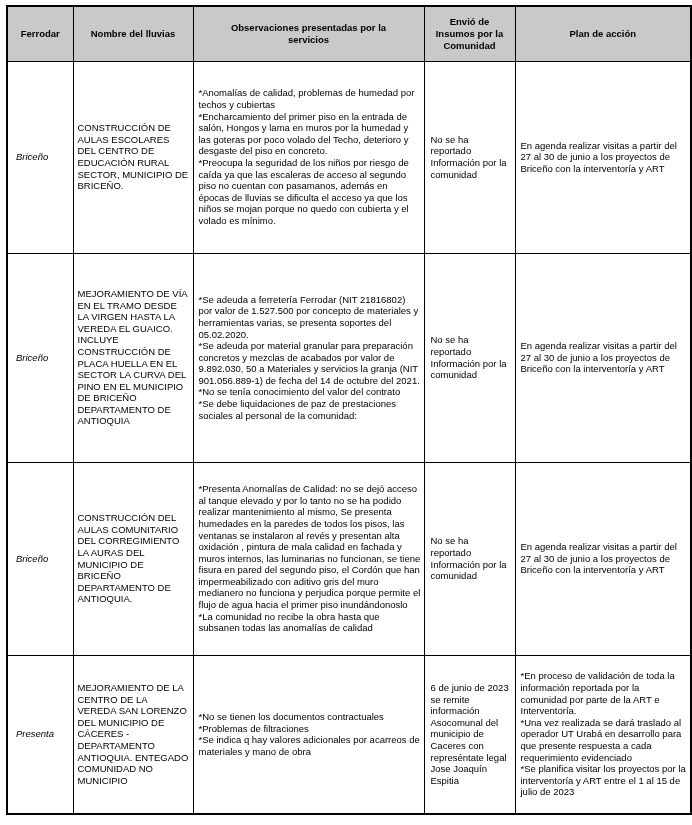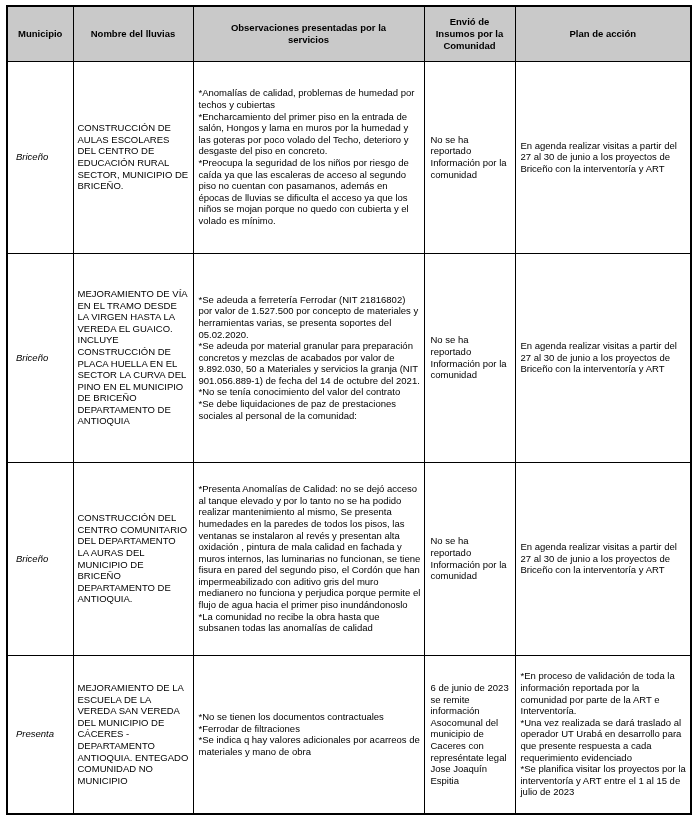--- a/index.html
+++ b/index.html
@@ -60,21 +60,21 @@
   <table class="projects">
     <colgroup>
       <col class="c1">
         <col class="c2">
         <col class="c3">
         <col class="c4">
         <col class="c5">
     </colgroup>
     <thead>
       <tr>
-        <th>Municipio</th>
+        <th>Ferrodar</th>
         <th>Nombre del lluvias</th>
         <th>Observaciones presentadas por la
 servicios</th>
         <th>Envió de
 Insumos por la
 Comunidad</th>
         <th>Plan de acción</th>
       </tr>
     </thead>
     <tbody>
@@ -92,31 +92,31 @@
         <td class="proy">MEJORAMIENTO DE VÍA EN EL TRAMO DESDE LA VIRGEN HASTA LA VEREDA EL GUAICO. INCLUYE CONSTRUCCIÓN DE PLACA HUELLA EN EL SECTOR LA CURVA DEL PINO EN EL MUNICIPIO DE BRICEÑO DEPARTAMENTO DE ANTIOQUIA</td>
         <td class="obs">*Se adeuda a ferretería Ferrodar (NIT 21816802) por valor de 1.527.500 por concepto de materiales y herramientas varias, se presenta soportes del 05.02.2020.
 *Se adeuda por material granular para preparación concretos y mezclas de acabados por valor de 9.892.030, 50 a Materiales y servicios la granja (NIT 901.056.889-1) de fecha del 14 de octubre del 2021.
 *No se tenía conocimiento del valor del contrato
 *Se debe liquidaciones de paz de prestaciones sociales al personal de la comunidad:</td>
         <td class="envio">No se ha reportado Información por la comunidad</td>
         <td class="plan">En agenda realizar visitas a partir del 27 al 30 de junio a los proyectos de Briceño con la interventoría y ART</td>
       </tr>
       <tr class="r2">
         <td class="muni">Briceño</td>
-        <td class="proy">CONSTRUCCIÓN DEL CENTRO COMUNITARIO DEL DEPARTAMENTO LA AURAS DEL MUNICIPIO DE BRICEÑO DEPARTAMENTO DE ANTIOQUIA.</td>
+        <td class="proy">CONSTRUCCIÓN DEL AULAS COMUNITARIO DEL CORREGIMIENTO LA AURAS DEL MUNICIPIO DE BRICEÑO DEPARTAMENTO DE ANTIOQUIA.</td>
         <td class="obs">*Presenta Anomalías de Calidad: no se dejó acceso al tanque elevado y por lo tanto no se ha podido realizar mantenimiento al mismo, Se presenta humedades en la paredes de todos los pisos, las ventanas se instalaron al revés y presentan alta oxidación , pintura de mala calidad en fachada y muros internos, las luminarias no funcionan, se tiene fisura en pared del segundo piso, el Cordón que han impermeabilizado con aditivo gris del muro medianero no funciona y perjudica porque permite el flujo de agua hacia el primer piso inundándonoslo
 *La comunidad no recibe la obra hasta que subsanen todas las anomalías de calidad</td>
         <td class="envio">No se ha reportado Información por la comunidad</td>
         <td class="plan">En agenda realizar visitas a partir del 27 al 30 de junio a los proyectos de Briceño con la interventoría y ART</td>
       </tr>
       <tr class="r3">
         <td class="muni">Presenta</td>
-        <td class="proy">MEJORAMIENTO DE LA ESCUELA DE LA VEREDA SAN VEREDA DEL MUNICIPIO DE CÁCERES - DEPARTAMENTO ANTIOQUIA. ENTEGADO COMUNIDAD NO MUNICIPIO</td>
+        <td class="proy">MEJORAMIENTO DE LA CENTRO DE LA VEREDA SAN LORENZO DEL MUNICIPIO DE CÁCERES - DEPARTAMENTO ANTIOQUIA. ENTEGADO COMUNIDAD NO MUNICIPIO</td>
         <td class="obs">*No se tienen los documentos contractuales
-*Ferrodar de filtraciones
+*Problemas de filtraciones
 *Se indica q hay valores adicionales por acarreos de materiales y mano de obra</td>
         <td class="envio">6 de junio de 2023 se remite información Asocomunal del municipio de Caceres con represéntate legal Jose Joaquín Espitia</td>
         <td class="plan">*En proceso de validación de toda la información reportada por la comunidad por parte de la ART e Interventoría.
 *Una vez realizada se dará traslado al operador UT Urabá en desarrollo para que presente respuesta a cada requerimiento evidenciado
 *Se planifica visitar los proyectos por la interventoría y ART entre el 1 al 15 de julio de 2023</td>
       </tr>
     </tbody>
   </table>
 </div>
 

